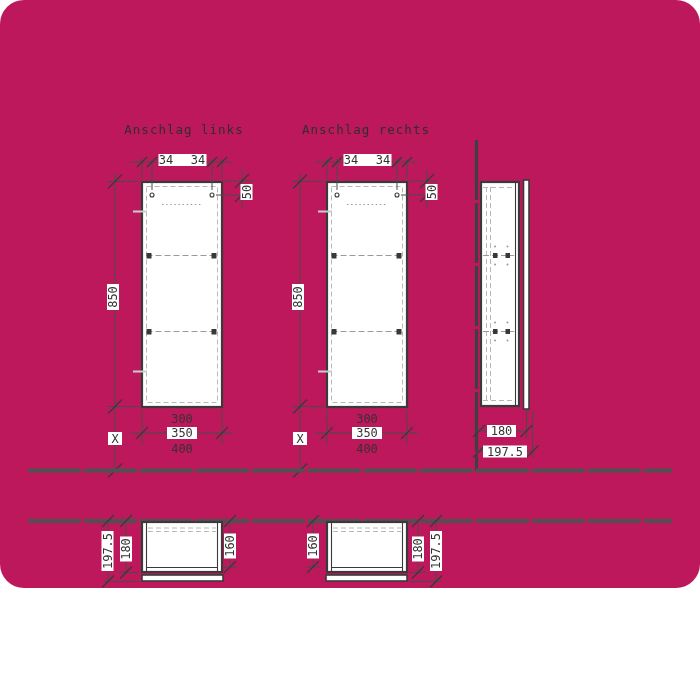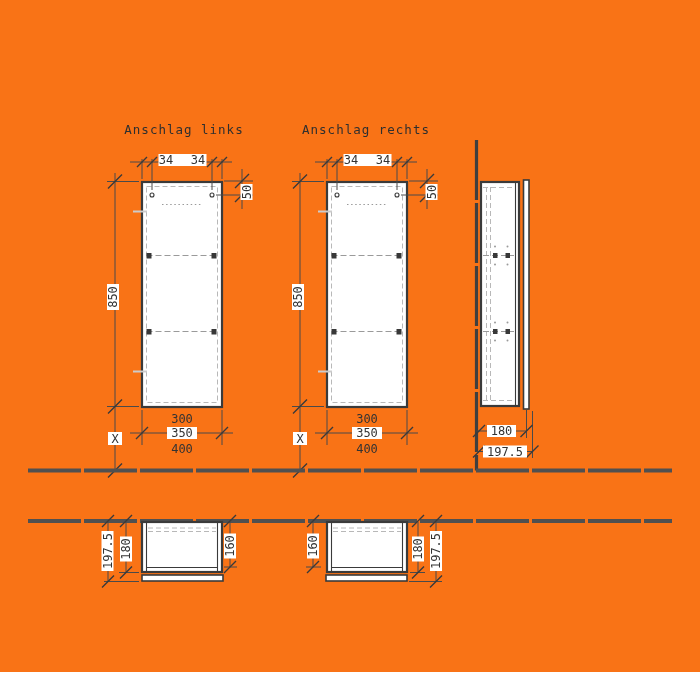--- a/index.html
+++ b/index.html
@@ -1,16 +1,16 @@
 <!DOCTYPE html>
 <html><head>
 <meta charset="utf-8">
 <style>
   html,body { margin:0; padding:0; background:#ffffff; }
-  #stage { position:relative; width:700px; height:672px; background:#f97316; overflow:hidden; }
+  #stage { position:relative; width:700px; height:588px; background:#be185d; overflow:hidden;border-radius:24px; }
   svg { display:block; }
   .outline { fill:#ffffff; stroke:#3a3a3a; stroke-width:2.2; }
   .thin    { fill:none; stroke:#3a3a3a; stroke-width:1.1; }
   .door    { fill:#ffffff; stroke:#3a3a3a; stroke-width:1.6; }
   .dim     { fill:none; stroke:#4a4a4a; stroke-width:1; }
   .tk      { fill:none; stroke:#3a3a3a; stroke-width:1.4; }
   .hid     { fill:none; stroke:#b8b8b8; stroke-width:1; stroke-dasharray:5 3; }
   .shelf   { fill:none; stroke:#9a9a9a; stroke-width:1.1; stroke-dasharray:6 3; }
   .dotted  { fill:none; stroke:#9a9a9a; stroke-width:1; stroke-dasharray:1.5 2.6; }
   .hanger  { fill:none; stroke:#cccccc; stroke-width:2; }

